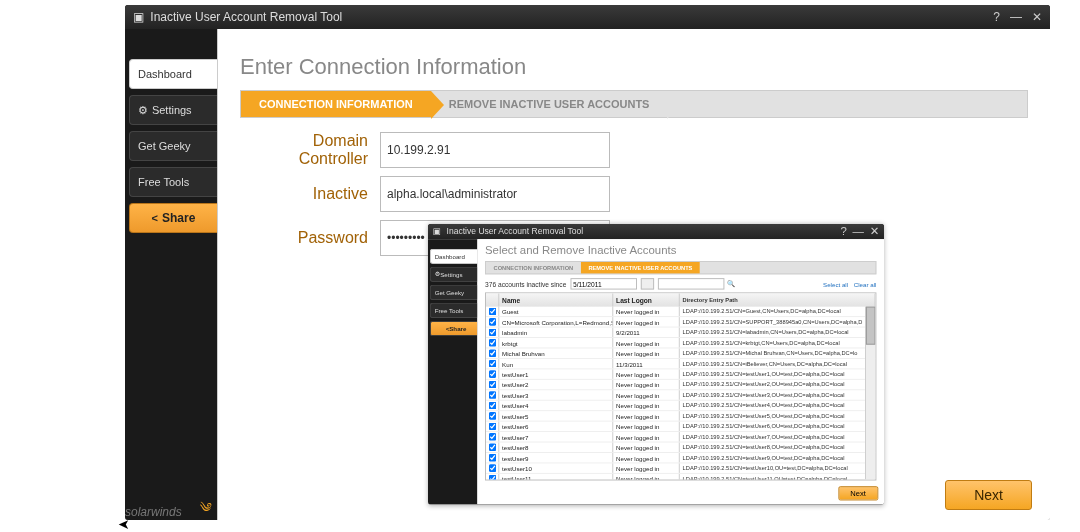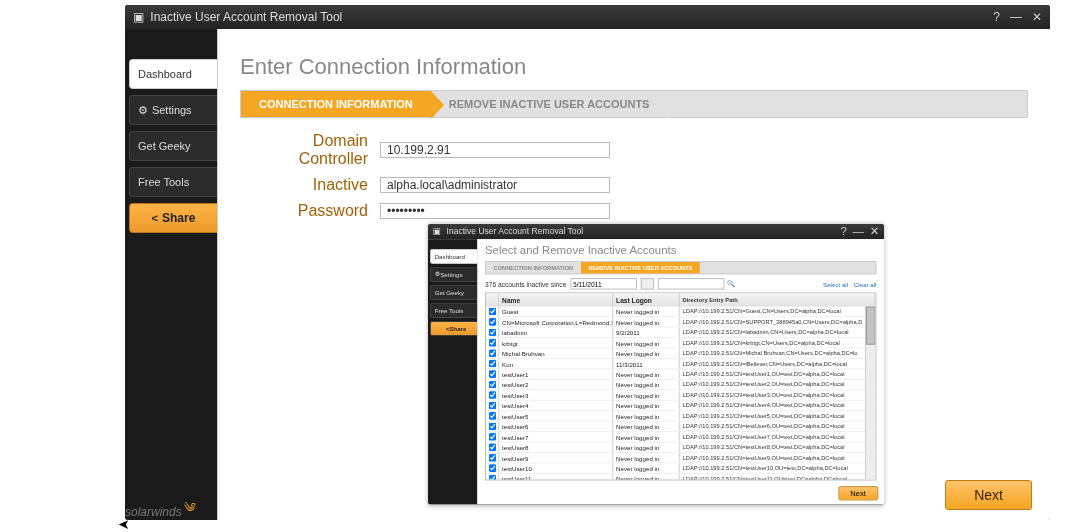--- a/index.html
+++ b/index.html
@@ -145,21 +145,21 @@
   }
   .form-label {
     width: 140px;
     text-align:right;
     padding-right: 12px;
     font-size: 16px;
     color:#a16207;
   }
   .form-input {
     width: 230px;
-    height: 16px;
+    height: 36px;
     border:1px solid #bbb;
     padding: 0 6px;
     font-size:12px;
     color:#333;
   }
   .btn-orange {
     background: linear-gradient(#ffc36b,#f5a623);
     border:1px solid #c07c12;
     color:#3a2600;
     font-size:13px;
@@ -270,21 +270,21 @@
     border-radius:2px;
   }
 
   
   .footer {
     position:absolute;
     left: 125px;
     bottom: 2px;
     display:flex;
     align-items:center;
-    gap:0;
+    gap:16px;
     font-size:12px;
     color:#777;
     font-style:italic;
   }
   .footer .swirl { color:#f5a623; font-size:13px;}
   .cursor {
     position:absolute;
     left:118px;
     bottom: 0px;
     font-size:14px;

